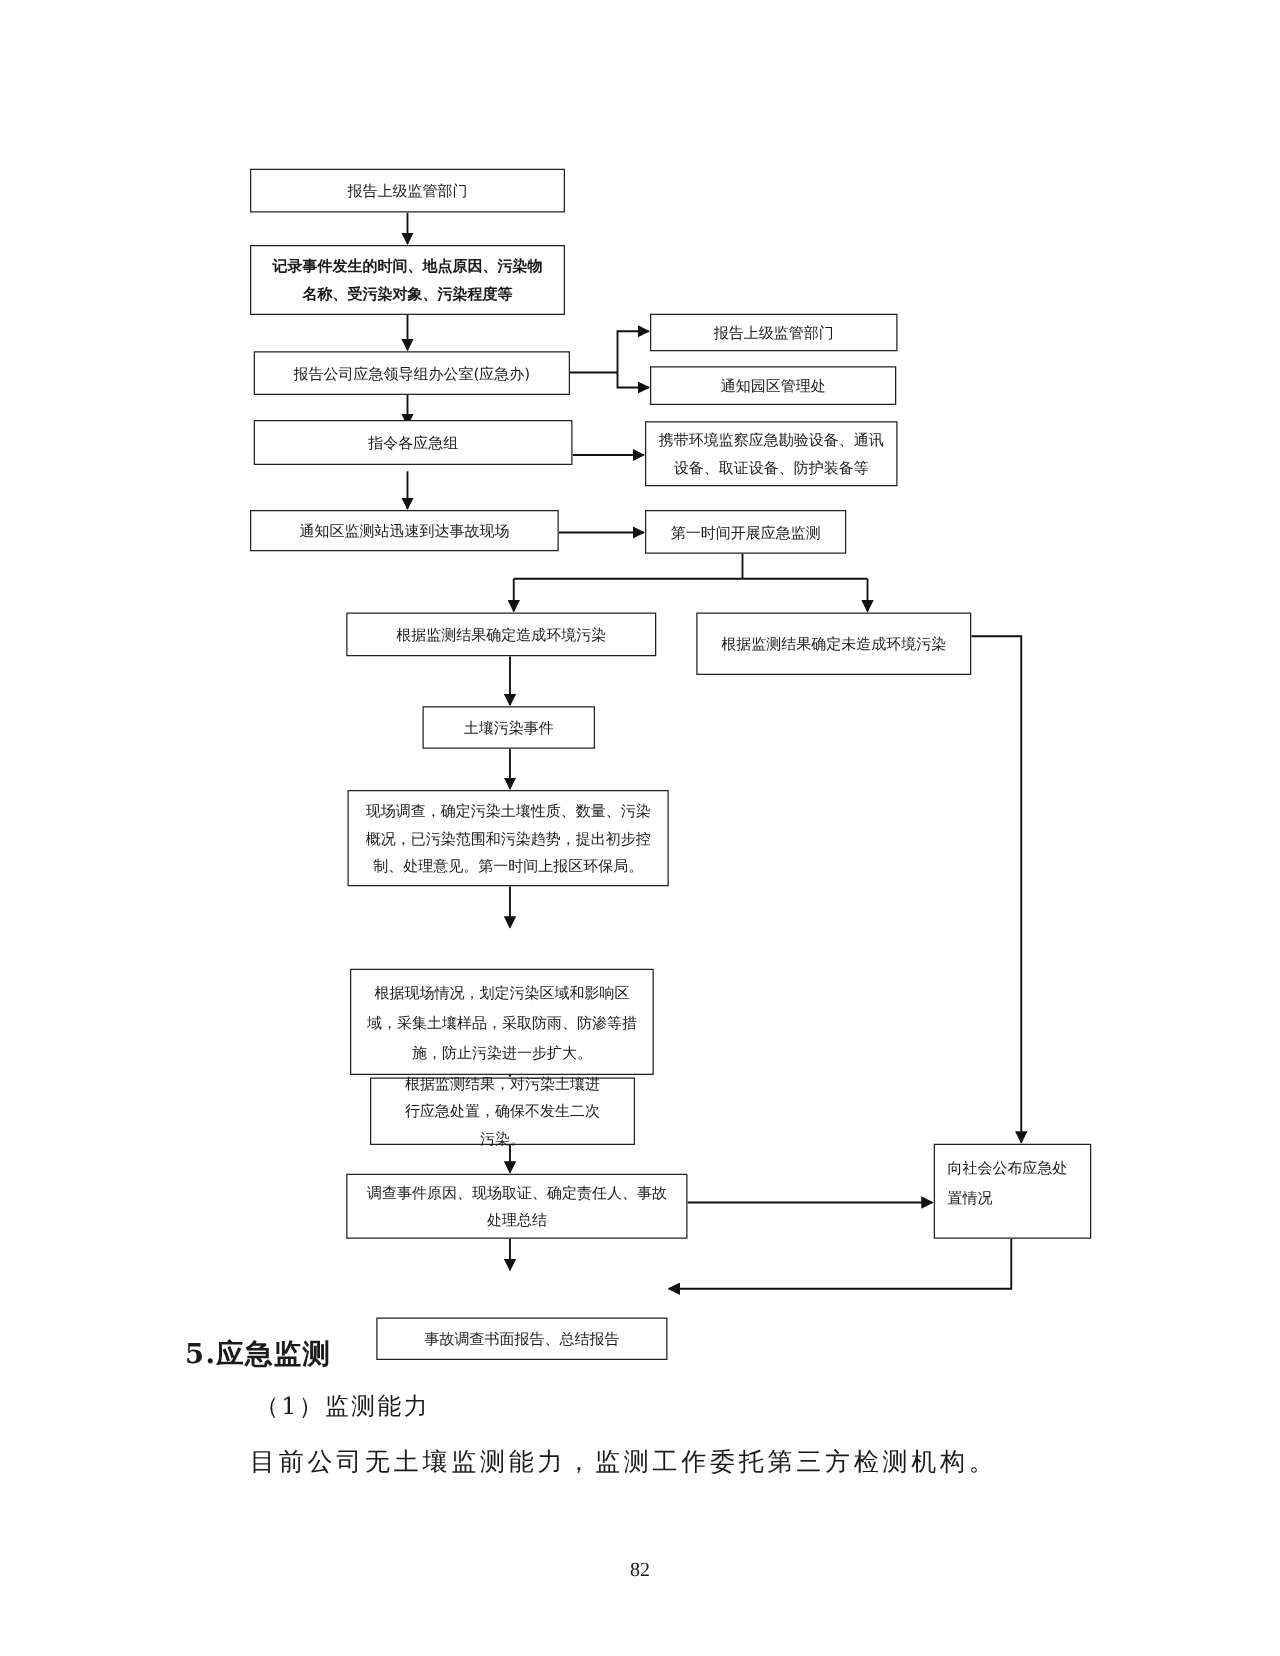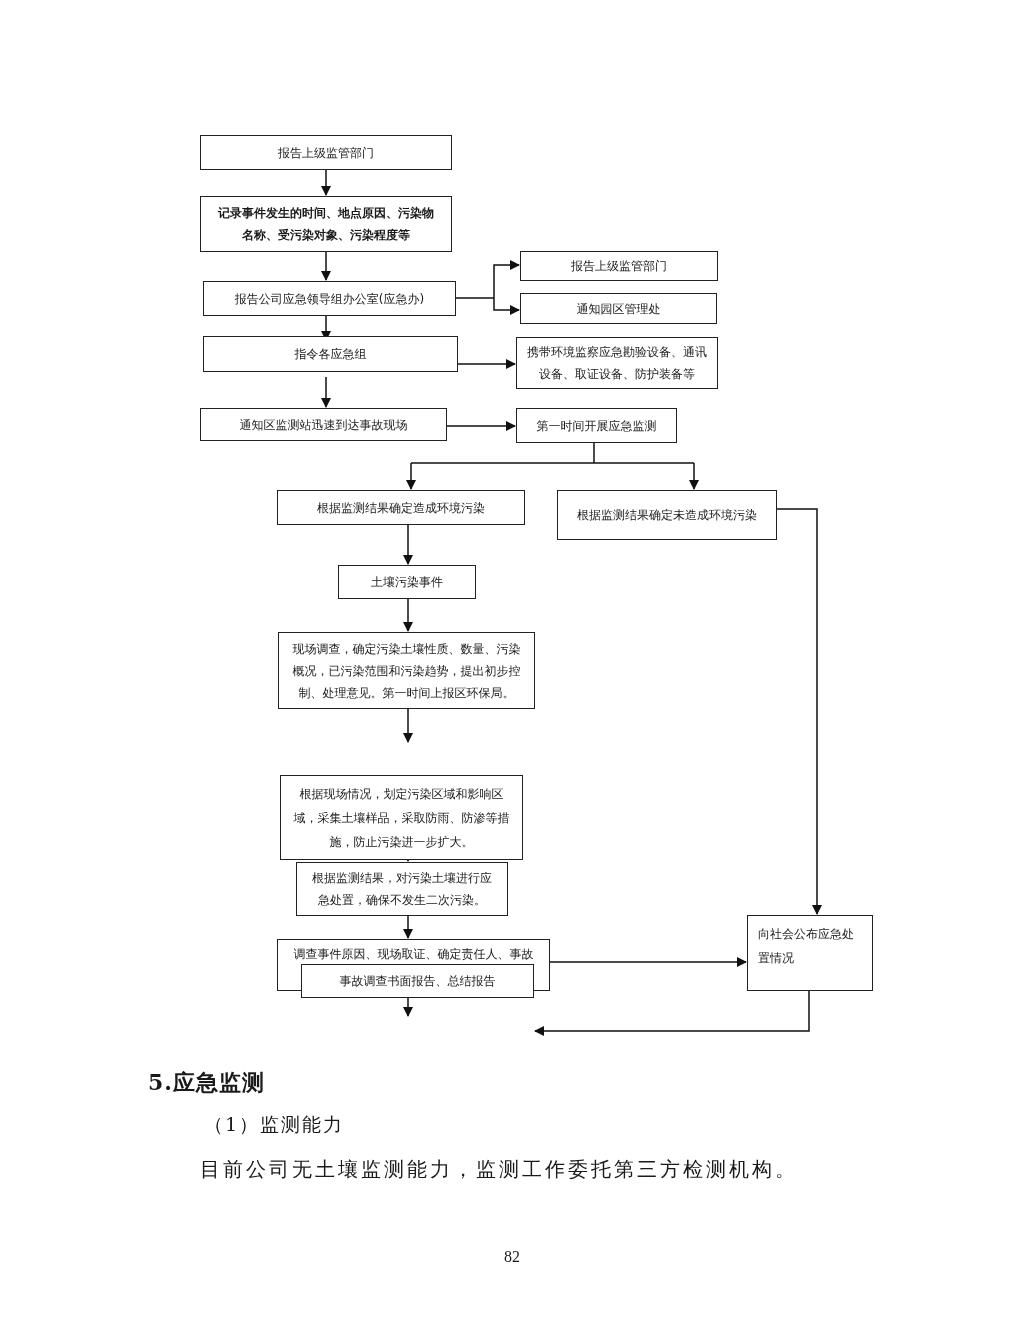--- a/index.html
+++ b/index.html
@@ -61,21 +61,21 @@
 <div class="box" style="left:520px;top:293px;width:197px;height:31px;">通知园区管理处</div>
 <div class="box" style="left:203px;top:336px;width:255px;height:36px;">指令各应急组</div>
 <div class="box" style="left:516px;top:337px;width:202px;height:52px;padding:0 6px;">携带环境监察应急勘验设备、通讯设备、取证设备、防护装备等</div>
 <div class="box" style="left:200px;top:408px;width:247px;height:33px;">通知区监测站迅速到达事故现场</div>
 <div class="box" style="left:516px;top:408px;width:161px;height:35px;">第一时间开展应急监测</div>
 <div class="box" style="left:277px;top:490px;width:248px;height:35px;">根据监测结果确定造成环境污染</div>
 <div class="box" style="left:557px;top:490px;width:220px;height:50px;">根据监测结果确定未造成环境污染</div>
 <div class="box" style="left:338px;top:565px;width:138px;height:34px;">土壤污染事件</div>
 <div class="box" style="left:278px;top:632px;width:257px;height:77px;padding:16px 10px;">现场调查，确定污染土壤性质、数量、污染概况，已污染范围和污染趋势，提出初步控制、处理意见。第一时间上报区环保局。</div>
 <div class="box" style="left:280px;top:743px;width:243px;height:85px;padding:0 12px;line-height:24px;margin-top:32px;">根据现场情况，划定污染区域和影响区域，采集土壤样品，采取防雨、防渗等措施，防止污染进一步扩大。</div>
-<div class="box" style="left:296px;top:862px;width:212px;height:54px;padding:0 12px;">根据监测结果，对污染土壤进行应急处置，确保不发生二次污染。</div>
+<div class="box" style="left:296px;top:862px;width:212px;height:54px;padding:0 24px;">根据监测结果，对污染土壤进行应急处置，确保不发生二次污染。</div>
 <div class="box" style="left:277px;top:939px;width:273px;height:52px;padding:4px 10px;">调查事件原因、现场取证、确定责任人、事故处理总结</div>
-<div class="box" style="left:301px;top:964px;width:233px;height:34px;">事故调查书面报告、总结报告</div>
+<div class="box" style="left:301px;top:1054px;width:233px;height:34px;">事故调查书面报告、总结报告</div>
 <div class="box left" style="left:747px;top:915px;width:126px;height:76px;line-height:24px;">向社会公布应急处置情况</div>
 
 <div class="heading">5.应急监测</div>
 <div class="subheading">（1）监测能力</div>
 <div class="para">目前公司无土壤监测能力，监测工作委托第三方检测机构。</div>
 <div class="pagenum">82</div>
 
 </body></html>

